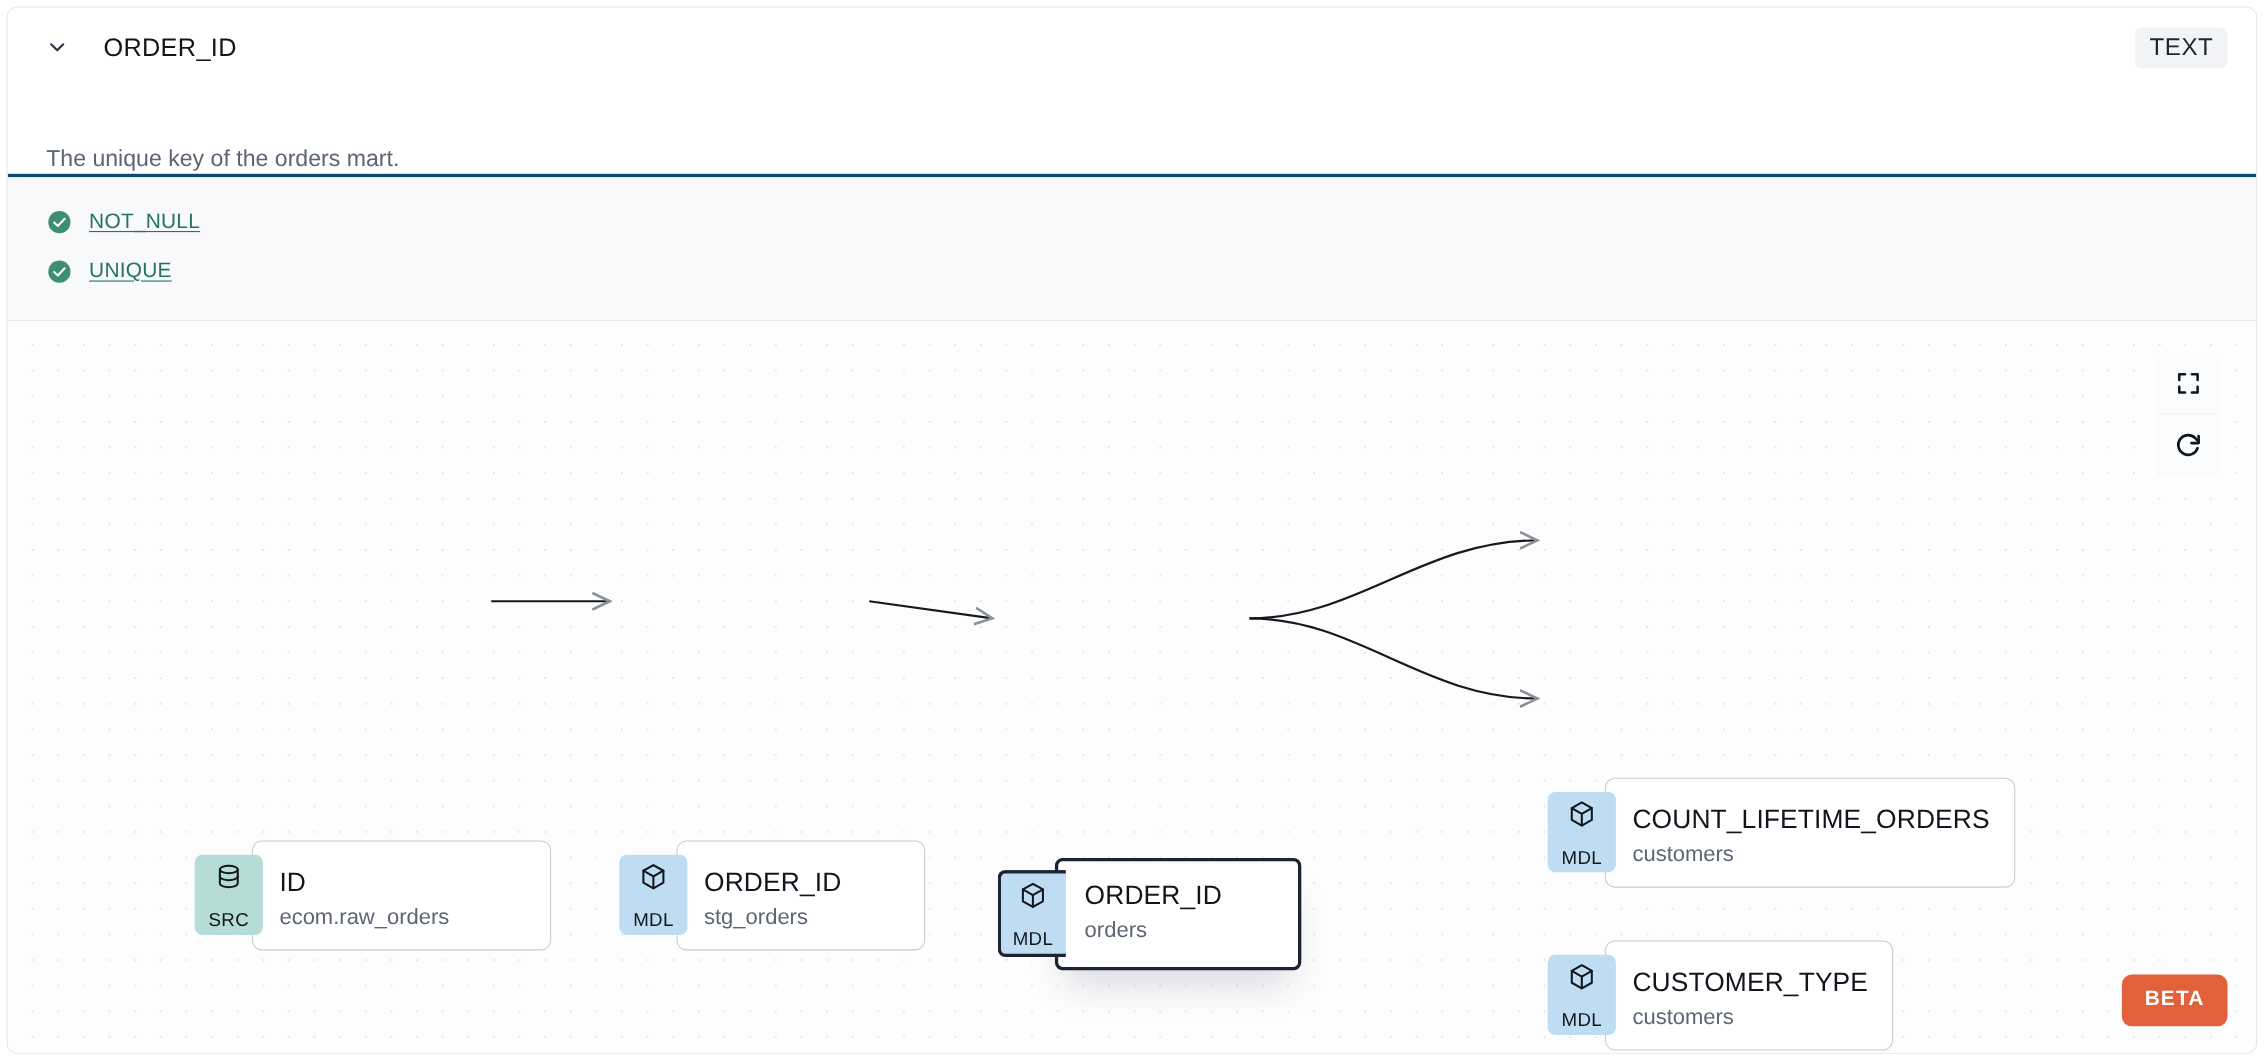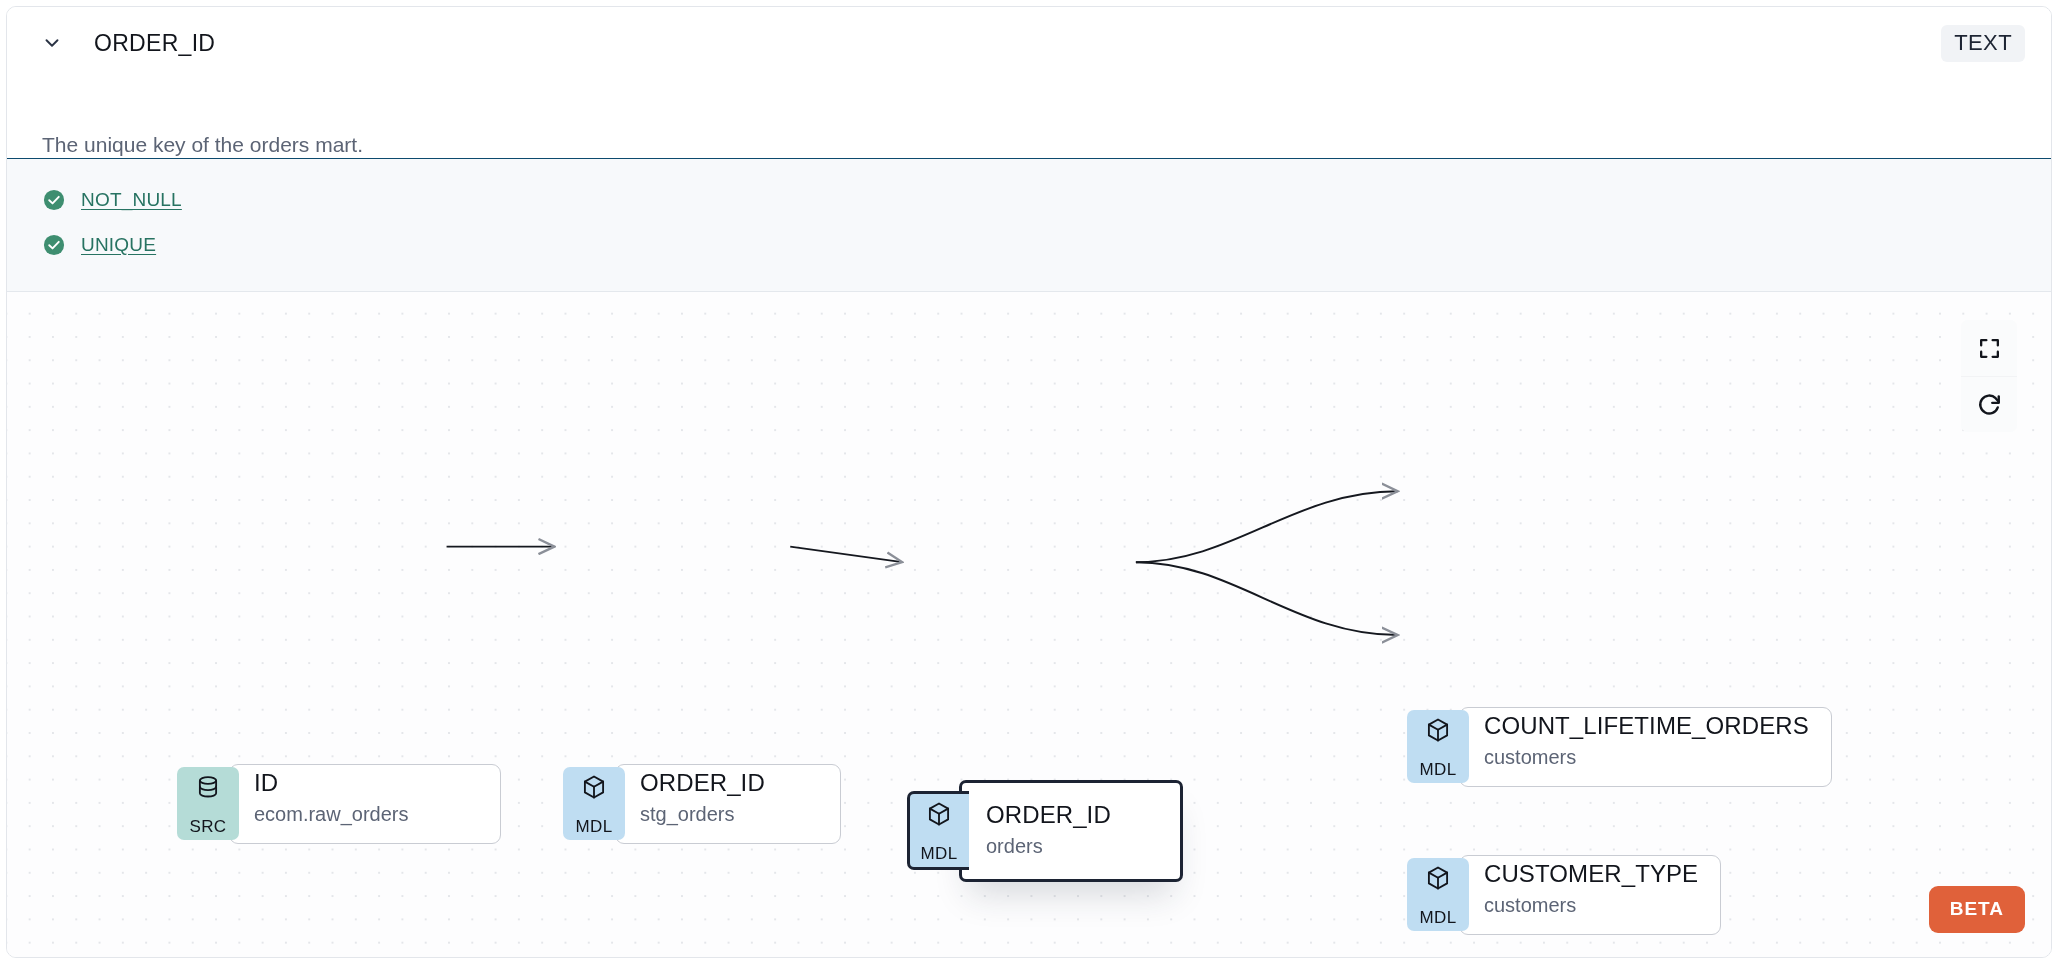--- a/index.html
+++ b/index.html
@@ -76,21 +76,21 @@
     font-size: 21px;
     color: #5C6475;
     line-height: 1.3;
     margin-top: 48px;
   }
 
   
   .tests {
     flex: 0 0 134px;
     background: #F7F9FB;
-    border-top: 1px solid #0c4a6e;
+    border-top: 3px solid #0c4a6e;
     border-bottom: 1px solid #E4E8ED;
     padding: 18px 0 6px 0;
   }
   .test-row {
     display: flex;
     align-items: center;
     height: 45px;
     padding-left: 36px;
   }
   .check-icon {
@@ -153,21 +153,21 @@
     font-size: 17px;
     color: #12151C;
     letter-spacing: 0.3px;
     line-height: 1;
   }
   .node-card {
     background: #ffffff;
     border: 1px solid #C9CCD3;
     border-radius: 9px;
     margin-left: -10px;
-    padding: 4px 22px 16px 24px;
+    padding: 24px 22px 16px 24px;
     min-width: 180px;
     display: flex;
     flex-direction: column;
     justify-content: center;
     z-index: 1;
   }
   .node-name {
     font-size: 24px;
     color: #12151C;
     line-height: 1.18;

